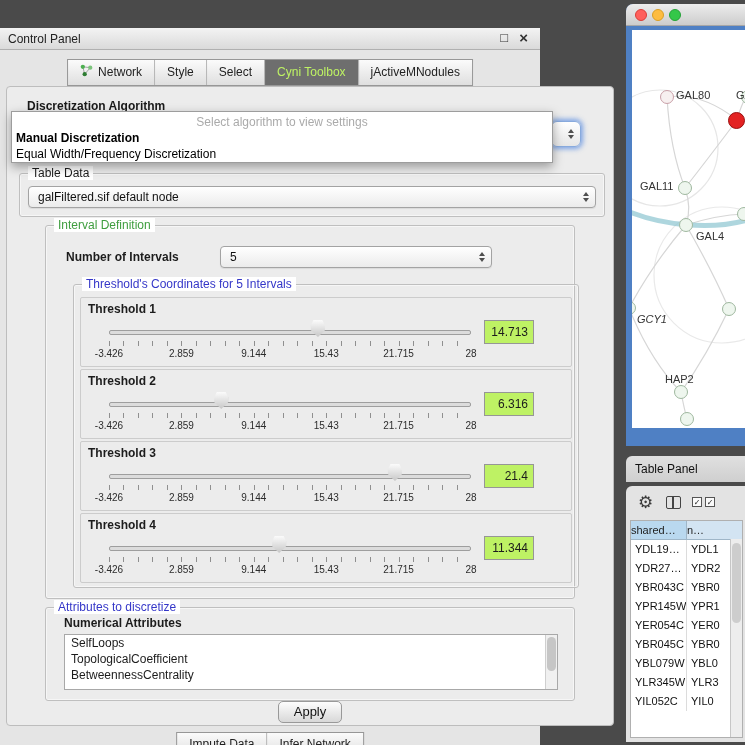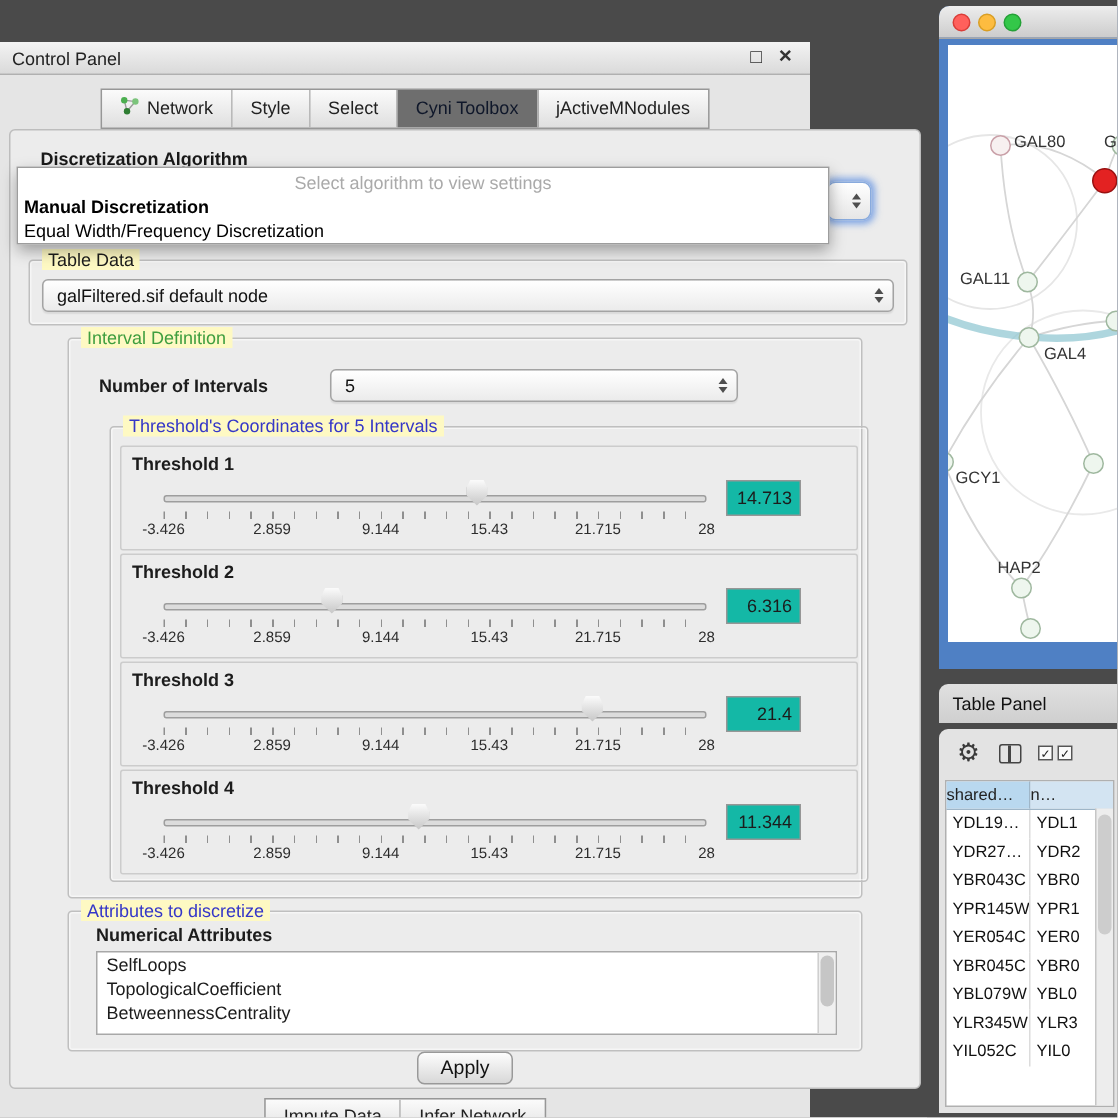--- a/index.html
+++ b/index.html
@@ -11,30 +11,30 @@
   #cp-titlebar{position:absolute;left:0;top:0;width:100%;height:22px;background:linear-gradient(#f3f3f3,#dadada);border-bottom:1px solid #b0b0b0;box-sizing:border-box;}
   #cp-title{position:absolute;left:8px;top:4px;font-size:12px;color:#222;}
   .tb-icon{position:absolute;top:2px;font-size:13px;color:#333;cursor:default;}
   #float-btn{right:32px;}
   #close-btn{right:12px;font-weight:700;font-size:15px;top:1px;}
 
   
   .seg-group{display:flex;border:1px solid #979797;border-radius:0;background:linear-gradient(#fbfbfb,#dfdfdf);overflow:hidden;box-shadow:0 1px 1px rgba(255,255,255,.7);}
   .seg{padding:4px 12px 5px;font-size:12px;color:#222;border-right:1px solid #b6b6b6;display:flex;align-items:center;gap:5px;white-space:nowrap;}
   .seg:last-child{border-right:none;}
-  .seg.selected{background:#6e6e6e;color:#0f172a;}
+  .seg.selected{background:#6e6e6e;color:#bef264;}
   #top-tabs{position:absolute;top:31px;left:50%;transform:translateX(-50%);}
   #bottom-tabs{position:absolute;top:704px;left:50%;transform:translateX(-50%);}
 
   
   #cp-main{position:absolute;left:6px;top:58px;width:608px;height:640px;background:#ececec;border:1px solid #bdbdbd;border-radius:4px;box-sizing:border-box;}
 
   
   .group{position:absolute;border:1px solid #bfbfbf;border-radius:3px;box-shadow:inset 0 0 0 1px rgba(255,255,255,.55);}
-  .glabel{position:absolute;top:-8px;left:8px;background:#fef9c3;padding:0 4px;font-size:12px;white-space:nowrap;}
+  .glabel{position:absolute;top:-8px;left:8px;background:#ffffff;padding:0 4px;font-size:12px;white-space:nowrap;}
   .glabel.green{color:#3f9e3f;}
   .glabel.blue{color:#3537c8;}
 
   
   .combo{position:absolute;background:linear-gradient(#ffffff,#ebebeb);border:1px solid #a3a3a3;border-radius:4px;box-sizing:border-box;height:22px;line-height:20px;padding-left:9px;font-size:12px;color:#111;box-shadow:0 1px 1px rgba(0,0,0,.08);}
   .stepper{position:absolute;right:6px;top:50%;transform:translateY(-50%);display:flex;flex-direction:column;gap:2px;}
   .arr-up{width:0;height:0;border-left:3.5px solid transparent;border-right:3.5px solid transparent;border-bottom:4.5px solid #4e4e4e;}
   .arr-dn{width:0;height:0;border-left:3.5px solid transparent;border-right:3.5px solid transparent;border-top:4.5px solid #4e4e4e;}
 
   
@@ -53,21 +53,21 @@
   .thumb{position:absolute;top:2px;width:14px;height:17px;transform:translateX(-50%);background:linear-gradient(#fbfbfb,#c7c7c7);clip-path:polygon(0% 30%,18% 0%,82% 0%,100% 30%,100% 60%,50% 100%,0% 60%);filter:drop-shadow(0 1px 1px rgba(0,0,0,.45));z-index:3;}
   .ruler{position:absolute;left:0;right:0;top:23px;height:5px;background:repeating-linear-gradient(90deg,#8f8f8f 0 1px,transparent 1px 14.48px);}
   .ticklabels{position:absolute;left:0;right:0;top:30px;height:12px;}
   .tick-label{position:absolute;top:0;transform:translateX(-50%);font-size:10px;color:#2c2c2c;white-space:nowrap;}
   .tick-label:nth-child(1){left:0%;}
   .tick-label:nth-child(2){left:20%;}
   .tick-label:nth-child(3){left:40%;}
   .tick-label:nth-child(4){left:60%;}
   .tick-label:nth-child(5){left:80%;}
   .tick-label:nth-child(6){left:100%;}
-  .valuebox{position:absolute;left:403px;top:22px;width:50px;height:24px;background:#14b8a6;border:1px solid #969696;box-sizing:border-box;line-height:22px;text-align:right;padding-right:5px;font-size:12px;}
+  .valuebox{position:absolute;left:403px;top:22px;width:50px;height:24px;background:#bef264;border:1px solid #969696;box-sizing:border-box;line-height:22px;text-align:right;padding-right:5px;font-size:12px;}
 
   
   #attr-list{position:absolute;left:18px;top:26px;width:494px;height:56px;background:#fff;border:1px solid #a8a8a8;box-sizing:border-box;overflow:hidden;}
   .attr-item{height:16px;line-height:16px;padding-left:6px;font-size:12px;}
   #attr-scrollbar{position:absolute;right:0;top:0;bottom:0;width:11px;background:#f0f0f0;border-left:1px solid #cfcfcf;}
   #attr-thumb{position:absolute;left:1px;right:1px;top:2px;height:34px;background:#c6c6c6;border-radius:5px;}
 
   #apply-btn{position:absolute;left:50%;transform:translateX(-50%);top:614px;width:64px;height:22px;background:linear-gradient(#fdfdfd,#d8d8d8);border:1px solid #999;border-radius:5px;font-size:13px;color:#111;text-align:center;line-height:20px;box-sizing:border-box;}
 
   
@@ -319,21 +319,21 @@
         <div class="node" style="left:105px;top:177px;"></div>
         <div class="node" style="left:47px;top:188px;"></div>
         <div class="node" style="left:-10px;top:271px;"></div>
         <div class="node" style="left:90px;top:272px;"></div>
         <div class="node" style="left:42px;top:355px;"></div>
         <div class="node" style="left:48px;top:382px;"></div>
         <span class="nlabel" style="left:44px;top:59px;">GAL80</span>
         <span class="nlabel" style="left:104px;top:59px;">GA</span>
         <span class="nlabel" style="left:8px;top:150px;">GAL11</span>
         <span class="nlabel" style="left:64px;top:200px;">GAL4</span>
-        <span class="nlabel" style="left:5px;top:283px;">GCY1</span>
+        <span class="nlabel" style="left:5px;top:283px;font-style:italic;">GCY1</span>
         <span class="nlabel" style="left:33px;top:343px;">HAP2</span>
       </div>
     </div>
 
     <div id="table-panel-strip">Table Panel</div>
 
     <div id="table-window">
       <div id="tw-toolbar">
         <span id="gear-ico">⚙</span>
         <span id="cols-ico"></span>

